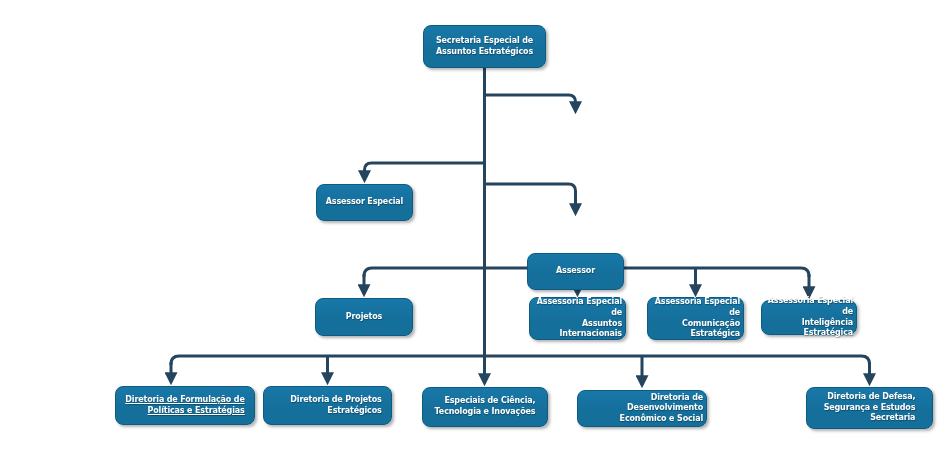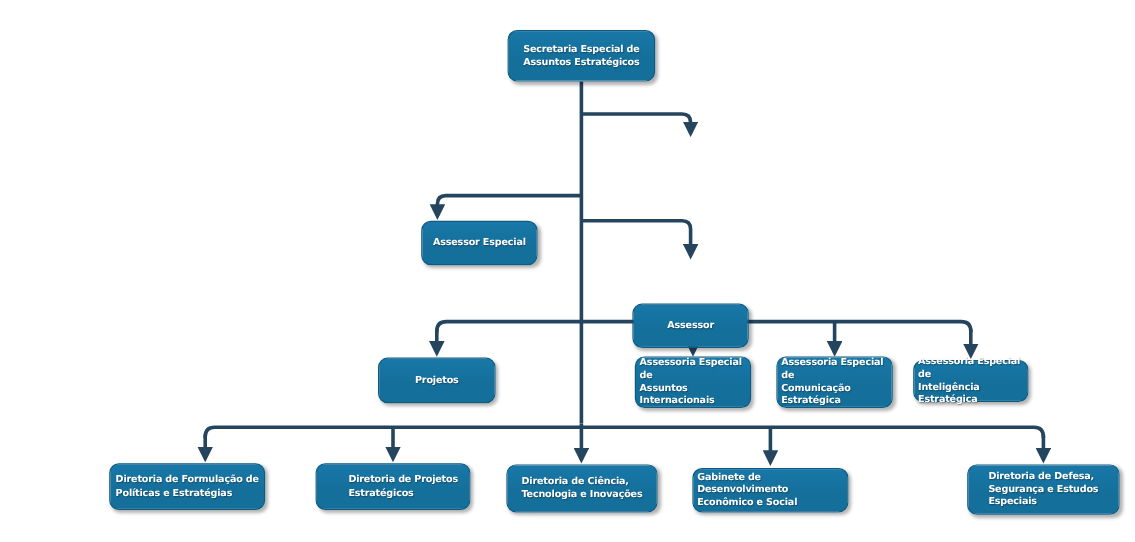--- a/index.html
+++ b/index.html
@@ -10,21 +10,21 @@
     font-family:"DejaVu Sans","Liberation Sans",sans-serif;
     overflow:hidden;
   }
   svg.wires { position:absolute; left:0; top:0; width:946px; height:452px; }
   svg.wires path.c { fill:none; stroke:var(--line,#25455E); stroke-width:3; }
   svg.wires marker path { fill:var(--line,#25455E); }
   .box {
     position:absolute;
     box-sizing:border-box;
     display:flex; align-items:center; justify-content:center;
-    text-align:left;
+    text-align:right;
     white-space:pre-line;
     color:var(--box-text,#ffffff);
     background:linear-gradient(180deg, var(--box-fill-top,#1878A8) 0%, var(--box-fill,#156F9B) 55%);
     border:1px solid var(--box-border,#0E5A80);
     border-radius:8px;
     box-shadow:2px 2px 3px rgba(0,0,0,0.30);
     font-size:8px; font-weight:bold; line-height:1.32;
     letter-spacing:-0.15px;
     text-shadow:0.5px 0.8px 1px rgba(0,0,0,0.35);
     padding:2px 3px;
@@ -60,46 +60,46 @@
     <path class="c" d="M171,362 V382" marker-end="url(#arw)"></path>
     <path class="c" d="M327.5,356 V382" marker-end="url(#arw)"></path>
     <path class="c" d="M642,356 V385" marker-end="url(#arw)"></path>
     <path class="c" d="M869.5,362 V383" marker-end="url(#arw)"></path>
   </svg>
 
   <div class="box" style="left:423px; top:25px; width:123px; height:43px;">Secretaria Especial de
 Assuntos Estratégicos</div>
 
 
-  <div class="box" style="left:316px; top:184px; width:97px; height:37px;margin-left:35px;">Assessor Especial</div>
+  <div class="box" style="left:316px; top:184px; width:97px; height:37px;">Assessor Especial</div>
 
   <div class="box" style="left:527px; top:217px; width:97px; height:37px;margin-top:36px;">Assessor</div>
 
   <div class="box" style="left:315px; top:298px; width:98px; height:38px;">Projetos</div>
 
   <div class="box" style="left:529px; top:297px; width:97px; height:43px;">Assessoria Especial de
 Assuntos
 Internacionais</div>
 
   <div class="box" style="left:647px; top:297px; width:97px; height:43px;">Assessoria Especial de
 Comunicação
 Estratégica</div>
 
   <div class="box" style="left:761px; top:300px; width:96px; height:35px;">Assessoria Especial de
 Inteligência Estratégica</div>
 
-  <div class="box" style="left:91px; top:386px; width:130px; height:39px;">Diretoria de Formulação de
+  <div class="box" style="left:115px; top:386px; width:140px; height:39px;text-decoration:underline;">Diretoria de Formulação de
 Políticas e Estratégias</div>
 
   <div class="box" style="left:263px; top:386px; width:129px; height:39px;padding-left:20px;">Diretoria de Projetos
 Estratégicos</div>
 
-  <div class="box" style="left:422px; top:387px; width:126px; height:40px;">Diretoria de Ciência,
+  <div class="box" style="left:422px; top:387px; width:126px; height:40px;">Especiais de Ciência,
 Tecnologia e Inovações</div>
 
-  <div class="box" style="left:577px; top:390px; width:130px; height:37px;">Gabinete de Desenvolvimento
+  <div class="box" style="left:577px; top:390px; width:130px; height:37px;">Diretoria de Desenvolvimento
 Econômico e Social</div>
 
   <div class="box" style="left:806px; top:387px; width:127px; height:42px;">Diretoria de Defesa,
 Segurança e Estudos
-Especiais</div>
+Secretaria</div>
 
 </div>
 
 </body></html>

